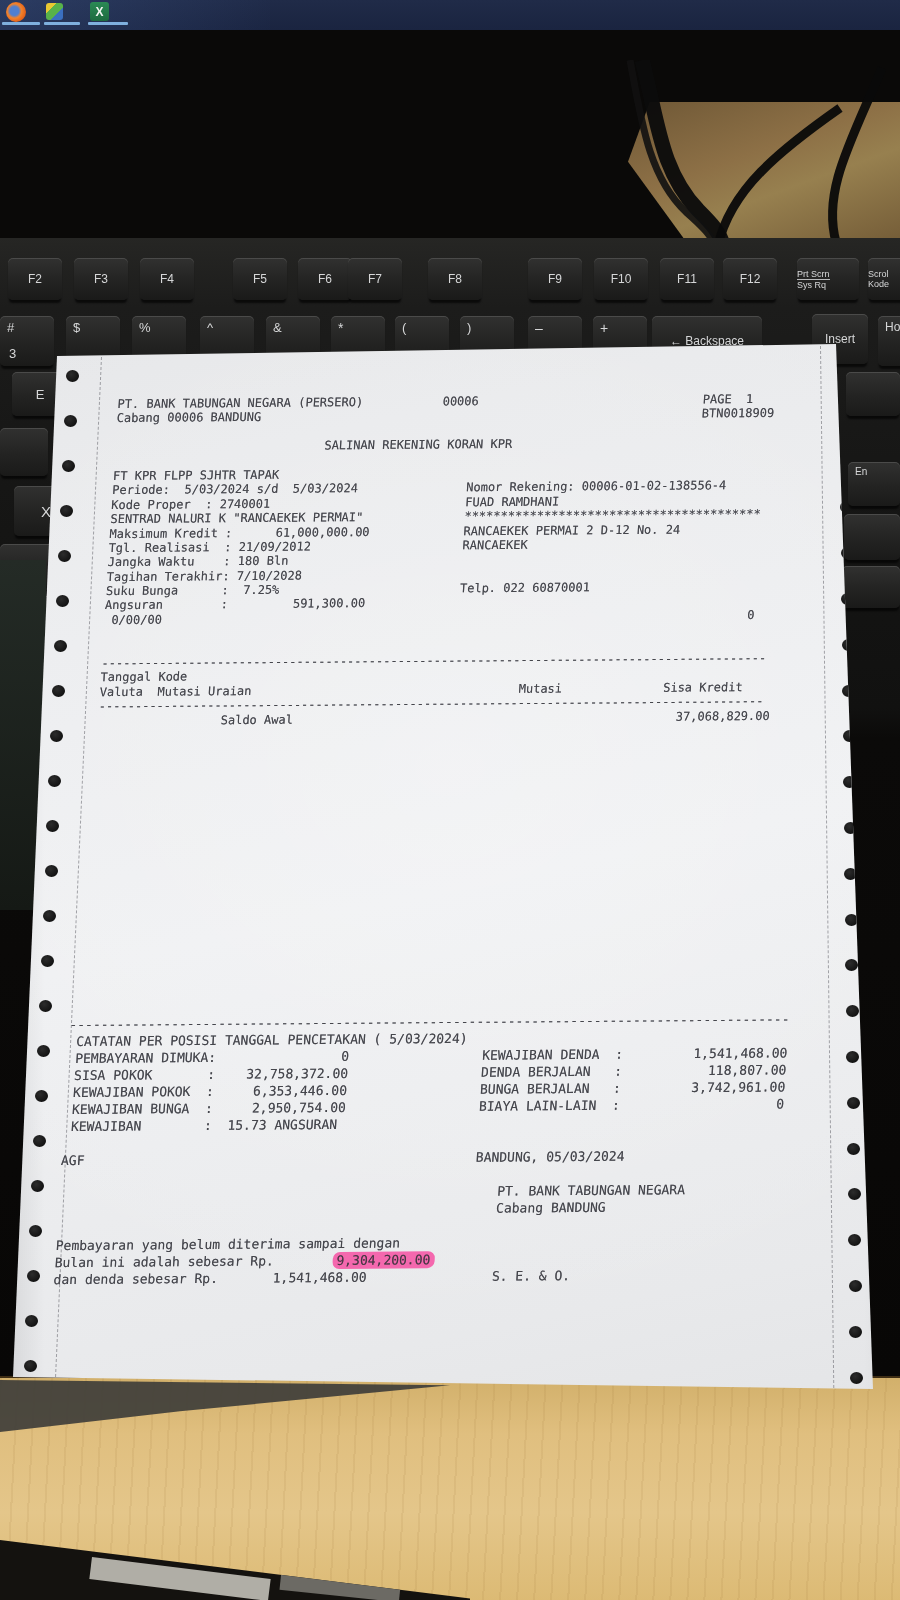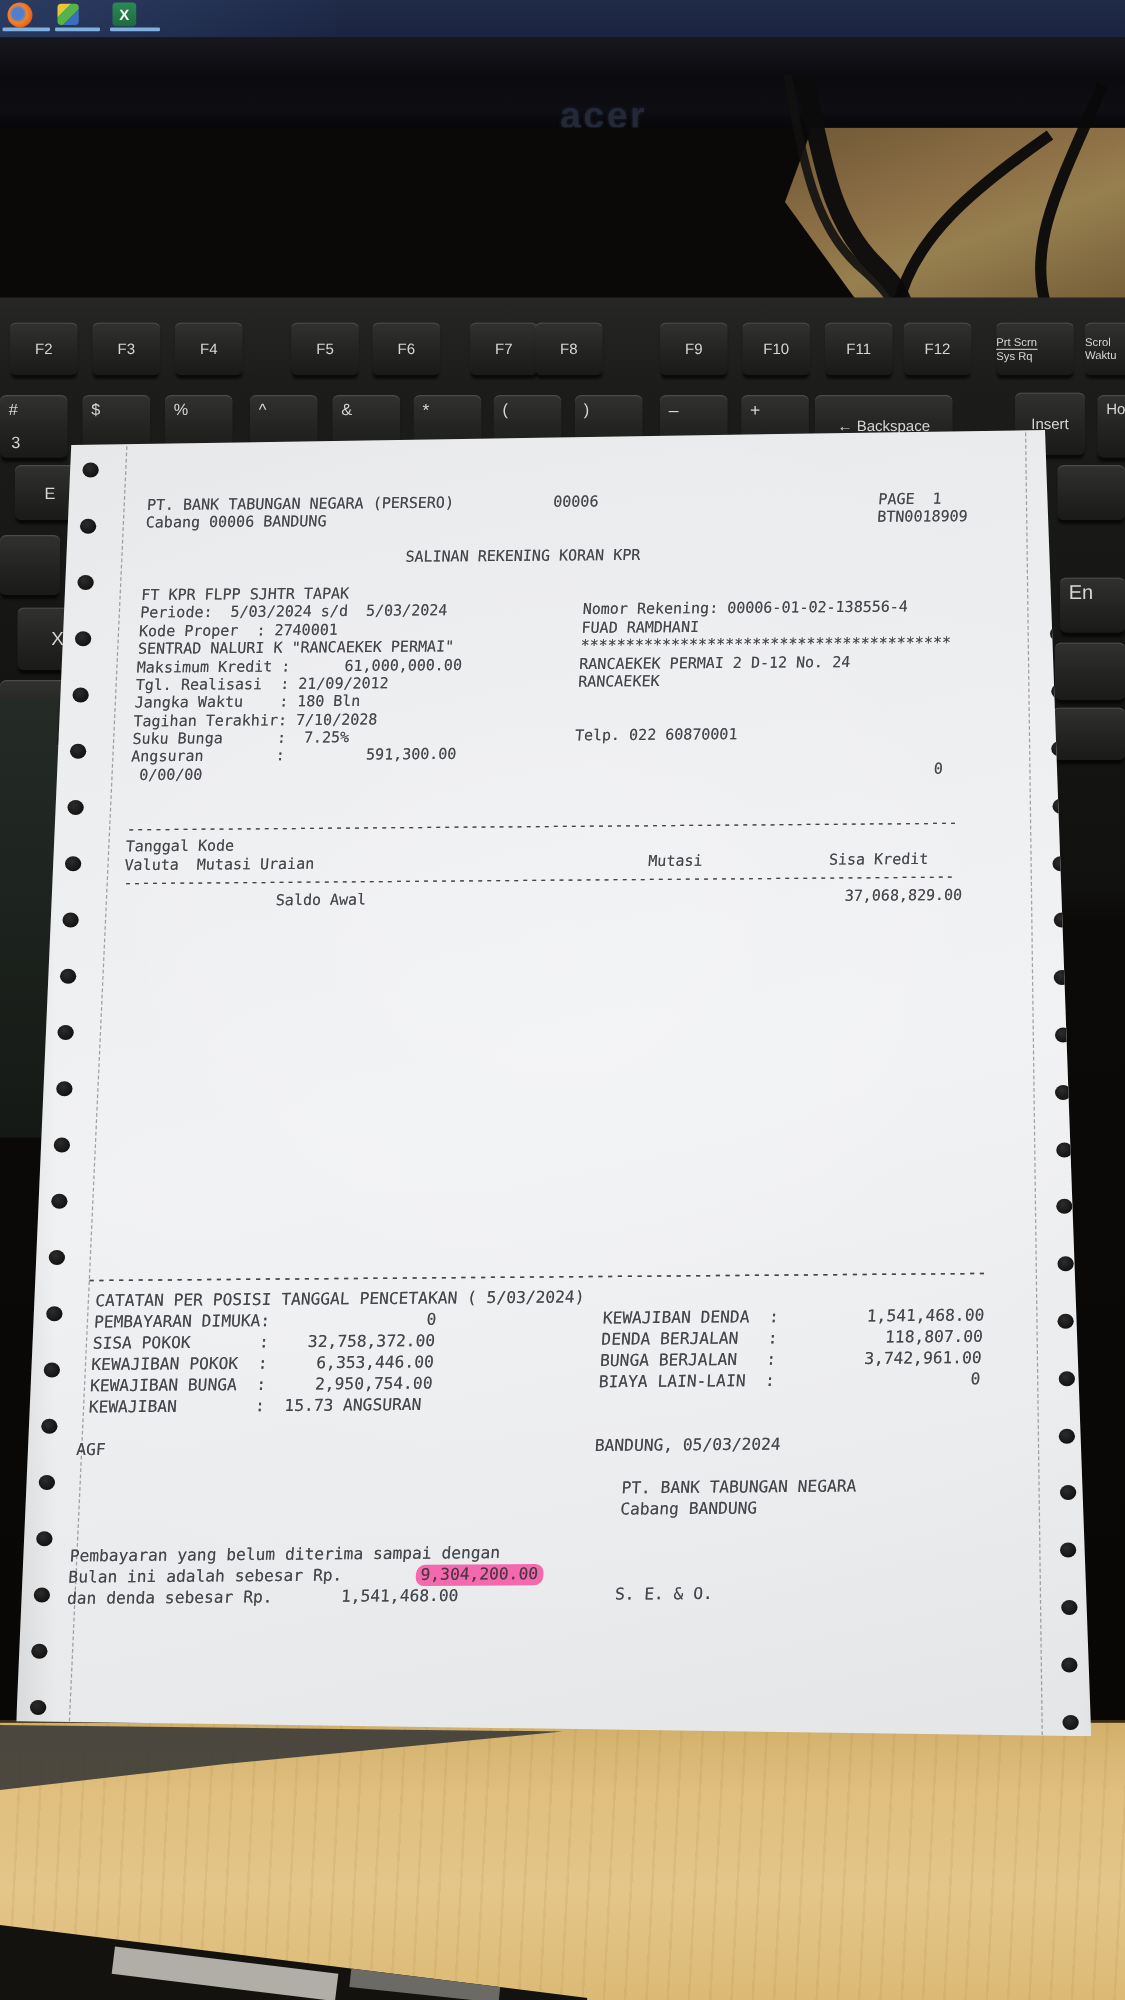--- a/index.html
+++ b/index.html
@@ -85,23 +85,20 @@
   <div id="screen">
     <div id="taskbar-zone">
       <div id="firefox"></div>
       <div id="appicon"></div>
       <div id="excel">X</div>
       <div class="tb-underline" style="left:2px;width:38px"></div>
       <div class="tb-underline" style="left:44px;width:36px"></div>
       <div class="tb-underline" style="left:88px;width:40px"></div>
     </div>
   </div>
-  <div id="bezel">
-    <div id="acer-logo">acer</div>
-  </div>
 
   <div id="shadow-zone"></div>
   <div id="wood-shelf"></div>
   <svg id="cables" width="310" height="190" viewBox="0 0 310 190">
     <path d="M 52,0 C 68,60 70,110 108,150 C 122,164 130,172 134,188" fill="none" stroke="#0b0b0b" stroke-width="15" opacity="0.96"></path>
     <path d="M 40,0 C 52,66 60,118 96,152 C 112,166 122,176 126,188" fill="none" stroke="#111" stroke-width="7" opacity="0.9"></path>
     <path d="M 250,48 C 190,90 140,130 128,186" fill="none" stroke="#0a0a0a" stroke-width="9" opacity="0.95"></path>
     <path d="M 292,8 C 262,80 232,130 246,182" fill="none" stroke="#0a0a0a" stroke-width="9" opacity="0.95"></path>
   </svg>
 
@@ -114,21 +111,21 @@
       </div>
       <div class="key center" style="left: 140px; top: 20px; width: 54px; height: 42px; font-size: 12px;">
         <span class="kl">F4</span>
       </div>
       <div class="key center" style="left: 233px; top: 20px; width: 54px; height: 42px; font-size: 12px;">
         <span class="kl">F5</span>
       </div>
       <div class="key center" style="left: 298px; top: 20px; width: 54px; height: 42px; font-size: 12px; justify-content: center;">
         <span class="kl">F6</span>
       </div>
-      <div class="key center" style="left: 376px; top: 20px; width: 54px; height: 42px; font-size: 12px;">
+      <div class="key center" style="left: 348px; top: 20px; width: 54px; height: 42px; font-size: 12px;">
         <span class="kl">F7</span>
       </div>
       <div class="key center" style="left: 428px; top: 20px; width: 54px; height: 42px; font-size: 12px;">
         <span class="kl">F8</span>
       </div>
       <div class="key center" style="left: 528px; top: 20px; width: 54px; height: 42px; font-size: 12px;">
         <span class="kl">F9</span>
       </div>
       <div class="key center" style="left: 594px; top: 20px; width: 54px; height: 42px; font-size: 12px;">
         <span class="kl">F10</span>
@@ -138,21 +135,21 @@
       </div>
       <div class="key center" style="left: 723px; top: 20px; width: 54px; height: 42px; font-size: 12px;">
         <span class="kl">F12</span>
       </div>
       <div class="key twoline" style="left: 797px; top: 20px; width: 62px; height: 42px; font-size: 11px;">
         <span class="k2 ruled">Prt Scrn</span>
         <span class="k2">Sys Rq</span>
       </div>
       <div class="key twoline" style="left: 868px; top: 20px; width: 46px; height: 42px; font-size: 11px;">
         <span class="k2">Scrol</span>
-        <span class="k2">Waktu</span>
+        <span class="k2">Kode</span>
       </div>
       <div class="key" style="left: 0px; top: 78px; width: 54px; height: 50px; font-size: 13px;">
         <span class="kl">#</span>
         <span class="ks">3</span>
       </div>
       <div class="key" style="left: 66px; top: 78px; width: 54px; height: 50px; font-size: 13px;">
         <span class="kl">$</span>
       </div>
       <div class="key" style="left: 132px; top: 78px; width: 54px; height: 50px; font-size: 13px;">
         <span class="kl">%</span>
@@ -190,21 +187,21 @@
       <div class="key center" style="left: 12px; top: 134px; width: 56px; height: 44px; font-size: 13px;">
         <span class="kl">E</span>
       </div>
       <div class="key" style="left: 0px; top: 190px; width: 48px; height: 48px; font-size: 11px;"></div>
       <div class="key center" style="left: 14px; top: 248px; width: 64px; height: 50px; font-size: 15px;">
         <span class="kl">X</span>
       </div>
       <div class="key" style="left: 0px; top: 306px; width: 60px; height: 46px; font-size: 11px;"></div>
       <div class="key" style="left: 0px; top: 358px; width: 52px; height: 42px; font-size: 11px;"></div>
       <div class="key" style="left: 846px; top: 134px; width: 54px; height: 44px; font-size: 11px;"></div>
-      <div class="key" style="left: 848px; top: 224px; width: 52px; height: 44px; font-size: 16px;">
+      <div class="key" style="left: 848px; top: 224px; width: 52px; height: 44px; font-size: 10px;">
         <span class="kl">En</span>
       </div>
       <div class="key" style="left: 844px; top: 276px; width: 56px; height: 46px; font-size: 11px;"></div>
       <div class="key" style="left: 842px; top: 328px; width: 58px; height: 42px; font-size: 11px;"></div>
     </div>
   <div id="left-strip"></div>
 
   <div id="paper">
     <div id="paper-shade"></div>
     <div class="perf" id="perf-left" style="left:101px;top:357px;height:1021px;transform:rotate(2.58deg)"></div>

